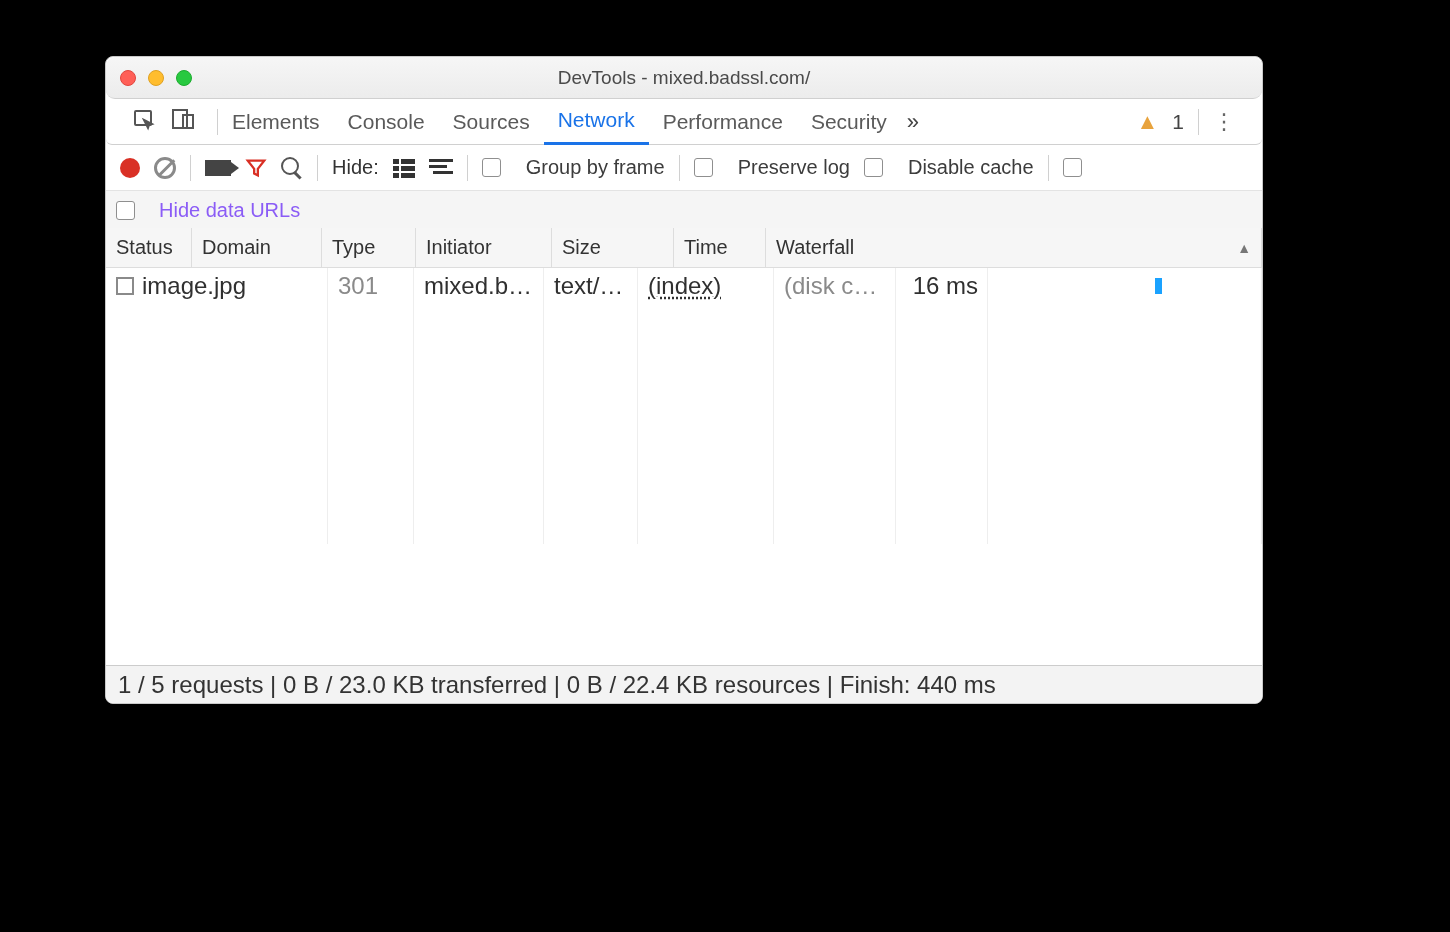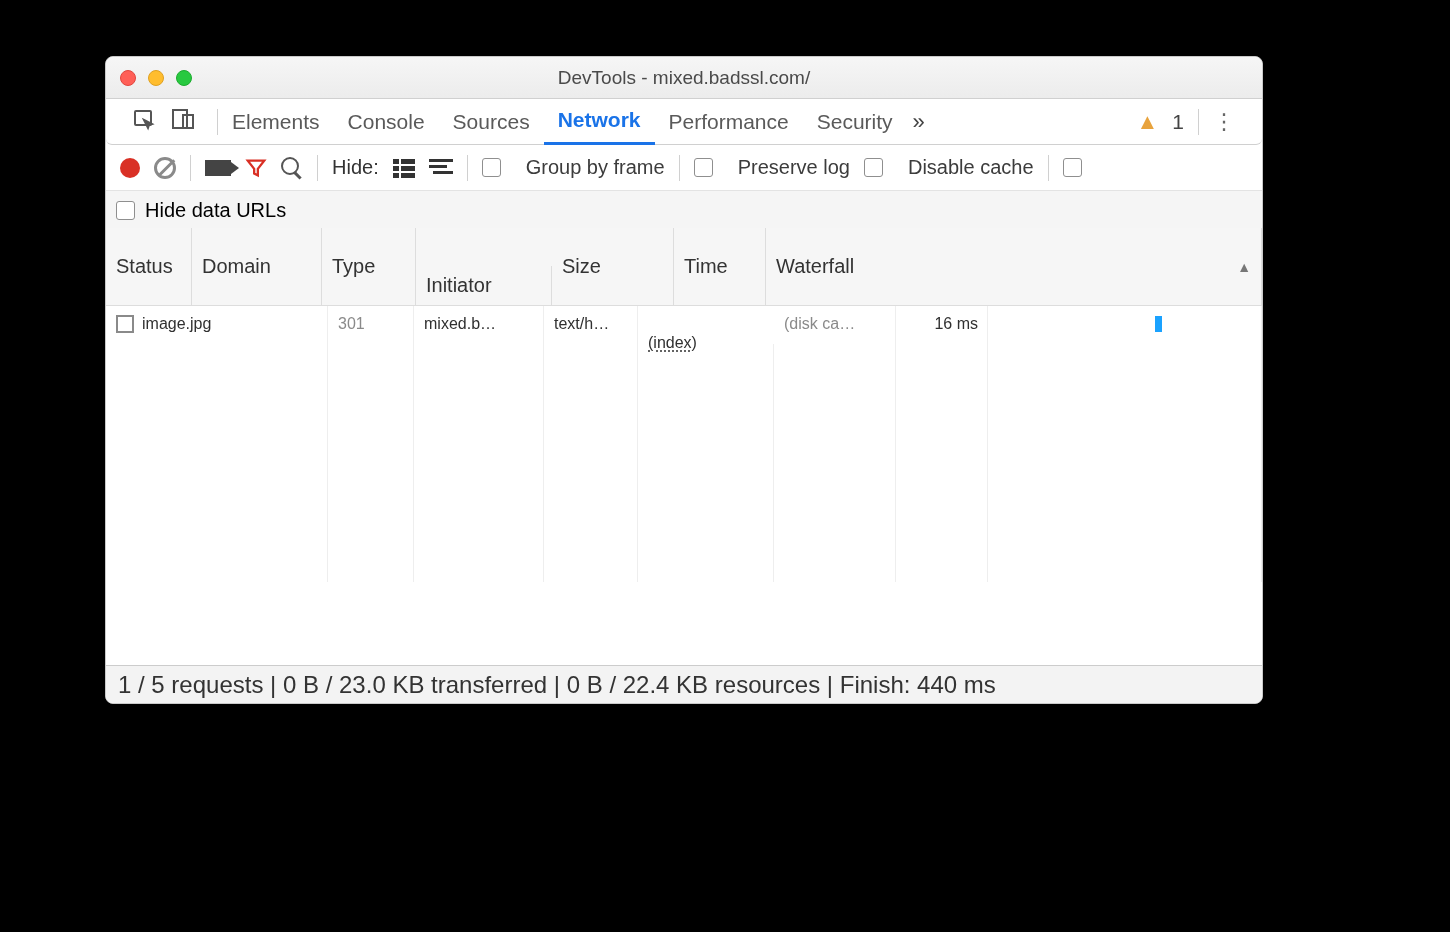--- a/index.html
+++ b/index.html
@@ -13,35 +13,36 @@
     box-shadow: 0 25px 60px rgba(0,0,0,0.5);
     overflow: hidden;
     border: 1px solid #c9c9c9;
   }
   .titlebar {
     height: 42px;
     background: linear-gradient(#f6f6f6,#ececec);
     border-bottom: 1px solid #d0d0d0;
     display: flex; align-items: center;
     position: relative;
+    border-radius: 9px;
   }
   .traffic { display:flex; gap:12px; margin-left:14px; }
   .tl { width:16px; height:16px; border-radius:50%; }
   .red { background:#ff5f57; border:1px solid #e1463e;}
   .yellow { background:#ffbd2e; border:1px solid #dfa123;}
   .green { background:#28c940; border:1px solid #1dac2f;}
   .title { position:absolute; left:0; right:0; text-align:center; font-size:19px; color:#4a4a4a; }
   
   .tabs {
     height:46px; display:flex; align-items:center; padding:0 27px;
     border-bottom:1px solid #d0d0d0; font-size:21px; color:#5a5a5a;border-radius:6px;
   }
   .tabs .picker { display:flex; gap:14px; margin-right:22px; }
   .tabs .tab { padding:0 14px; height:46px; display:flex; align-items:center; cursor:default;}
-  .tabs .tab.active { color:#1a73e8; border-bottom:3px solid #1a73e8; font-weight:700;}
+  .tabs .tab.active { color:#1a73e8; border-bottom:3px solid #1a73e8; font-weight:400;}
   .tabs .more { margin-left:6px; font-size:22px; color:#444;}
   .tabs .right { margin-left:auto; display:flex; align-items:center; gap:14px;}
   .warn-tri { color:#e8a33d; font-size:22px; }
   .warn-count { font-size:21px; color:#444; }
   .kebab { font-size:22px; color:#666; letter-spacing:0; line-height:0.5;}
   
   .toolbar {
     height:46px; display:flex; align-items:center; gap:14px; padding:0 14px;
     border-bottom:1px solid #e3e3e3; font-size:20px; color:#3c3c3c;
   }
@@ -62,45 +63,45 @@
   
   .filterrow {
     padding:8px 10px 6px; display:flex; align-items:center; gap:18px;
     border-bottom:0; background:#f5f5f5; font-size:20px;
   }
   .filterbox {
     width:312px; height:36px; border:2px solid #3879d9; background:#fff;
     display:flex; align-items:center; padding:0 6px;
   }
   .filterbox span{ background:#cfe3ff; color:#111; padding:0 2px; font-size:22px;}
-  .hideurls{display:flex;align-items:center;gap:10px;color:#000000;}
+  .hideurls{display:flex;align-items:center;gap:24px;color:#8b5cf6;}
   
   .typerow {
     padding:4px 10px 10px; display:flex; align-items:center; gap:18px;
     background:#f5f5f5; font-size:21px; color:#333; border-bottom:1px solid #ccc;
   }
   .pill { background:#9a9a9a; color:#fff; border-radius:5px; padding:2px 8px; font-size:20px;}
   .tsep{ width:1px; height:24px; background:#c6c6c6;}
   .thead { display:flex; background:#f6f6f6; border-bottom:1px solid #ddd;}
   .th { padding:8px 10px; font-size:20px; color:#333; border-right:1px solid #ddd; overflow:hidden; white-space:nowrap; text-overflow:ellipsis; display:flex; align-items:center;}
   .th:last-child{justify-content:space-between;}
   .sortarrow{color:#777;font-size:14px;}
   .col-name{width:222px;}
   .col-status{width:86px;}
   .col-domain{width:130px;}
   .col-type{width:94px;}
-  .col-init{width:136px;margin-top:38px;}
+  .col-init{width:136px;}
   .col-size{width:122px;}
   .col-time{width:92px;}
   .col-wf{flex:1;}
   .tbody{background:#fff; height:276px; position:relative;}
   .tbody .grid { position:absolute; inset:0; display:flex;}
   .tbody .grid div{border-right:1px solid #eee;}
   .row{display:flex; height:36px; align-items:center; position:relative; z-index:1;}
-  .td{padding:4px 10px; font-size:16px; color:#303030; overflow:hidden; white-space:nowrap; text-overflow:ellipsis;}
+  .td{padding:4px 10px; font-size:24px; color:#303030; overflow:hidden; white-space:nowrap; text-overflow:ellipsis;}
   .td.col-status,.td.col-size{color:#8a8a8a;}
   .td.col-time{text-align:right;}
   .td.col-init{text-decoration:underline dotted; text-underline-offset:3px;}
   .filecell{display:flex;align-items:center;gap:8px;}
   .fileicon{width:18px;height:18px;border:2px solid #8a8a8a;}
   .wfbar{position:relative;height:22px;}
   .wfbar .bar{position:absolute; left:62%; width:7px; height:70%; top:15%; background:#1aa2ff;}
   
   .statusbar{
     height:38px; background:#f3f3f3; border-top:1px solid #ccc;

